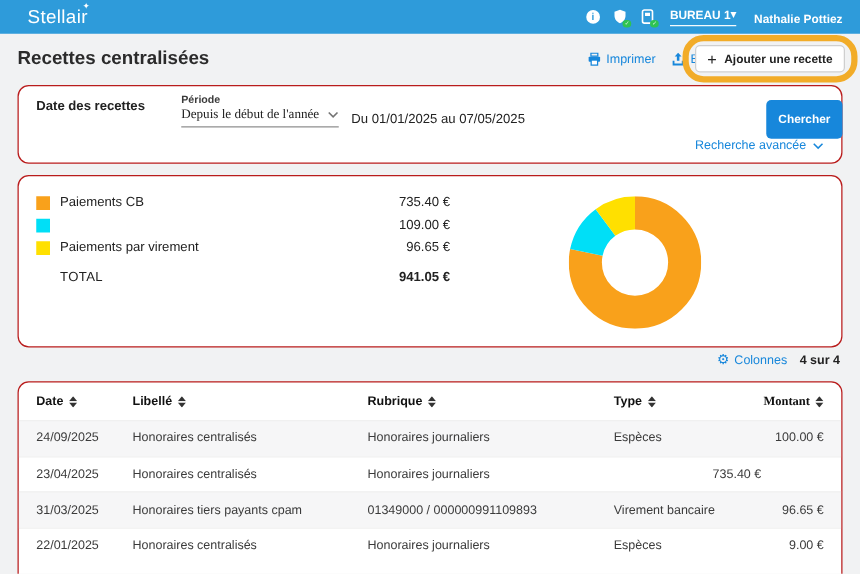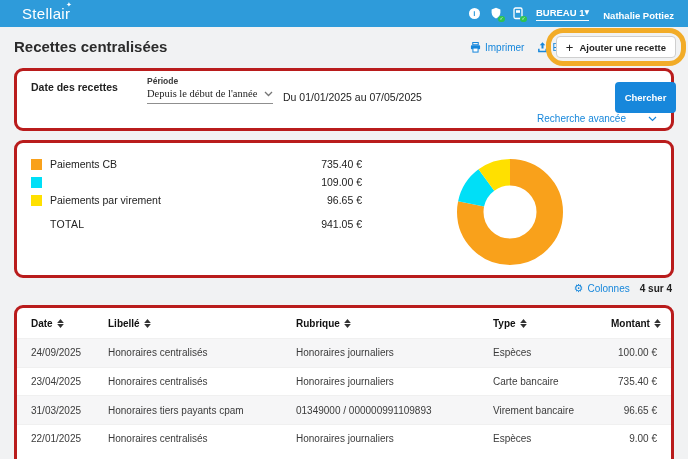--- a/index.html
+++ b/index.html
@@ -45,62 +45,62 @@
   .add-btn {
     display:flex; align-items:center; gap:6px; height:22px; padding:0 9px;
     background:#fff; border:1px solid #cfcfcf; border-radius:4px;
     font-size:9.5px; font-weight:bold; color:#222; cursor:pointer;
     font-family:inherit;
   }
   .add-btn .plus { font-size:13px; font-weight:400; }
 
   
   .card { position:absolute; left:14px; width:660px; background:#fff;
-    border:3px solid #b91c1c; border-radius:9px; }
+    border:1px solid #b91c1c; border-radius:9px; }
   .filter-card { top:68px; height:63px; }
   .chart-card  { top:140px; height:138px; }
   .table-card  { top:305px; height:187px; overflow:hidden; }
 
   
   .f-date-label { position:absolute; left:14px; top:10px; font-size:10.5px; font-weight:bold; }
   .f-period-label { position:absolute; left:130px; top:5px; font-size:8.5px; font-weight:bold; color:#3a3a3a; }
   .f-select { position:absolute; left:130px; top:17px; width:126px; display:flex; align-items:center;
     justify-content:space-between; border-bottom:1px solid #8f8f8f; padding-bottom:4px; cursor:pointer; }
   .f-select .val { font-size:10.5px; color:#222;font-family:Liberation Serif, serif; }
   .f-range { position:absolute; left:266px; top:20px; font-size:10.5px; color:#222; }
   .search-btn { position:absolute; left:598px; top:11px; width:61px; height:31px;
     background:#1787db; border:none; border-radius:4px; color:#fff; font-size:9.5px; font-weight:bold;
     cursor:pointer; font-family:inherit; }
-  .adv-link { position:absolute; right:14px; top:42px; display:flex; align-items:center; gap:22px;
+  .adv-link { position:absolute; right:14px; top:42px; display:flex; align-items:center; gap:5px;
     color:#1787db; font-size:10px; cursor:pointer; }
 
   
   .legend { position:absolute; left:14px; top:12px; width:331px; }
   .legend-row { display:flex; align-items:center; height:18px; }
   .swatch { width:11px; height:11px; margin-right:8px; flex:none; }
   .swatch.hidden { visibility:hidden; }
   .legend-label { font-size:10.5px; color:#222; }
   .legend-val { margin-left:auto; font-size:10.5px; color:#222; }
   .total-row { margin-top:6px; }
   .total-row .legend-label { font-weight:500; letter-spacing:.3px; }
-  .total-row .legend-val { font-weight:400;text-align:center; }
+  .total-row .legend-val { font-weight:700;text-align:center; }
   .donut { position:absolute; left:440px; top:16px; }
 
   
   .table-meta { position:absolute; top:283px; right:16px; display:flex; align-items:center; gap:10px; }
   .colonnes { display:flex; align-items:center; gap:4px; color:#1787db; font-size:10px; cursor:pointer; }
   .gear { font-size:11px; line-height:1; }
   .count { font-size:10px; font-weight:600; color:#222; }
 
   
   .t-row { display:grid; grid-template-columns:77px 188px 197px 118px 1fr;
     padding:0 14px; align-items:center; }
   .t-head { height:30px; font-size:10px; font-weight:bold; color:#111; }
   .t-head .t-cell { display:flex; align-items:center; gap:4px; cursor:pointer; }
-  .t-head .t-cell.right { justify-content:flex-end; }
+  .t-head .t-cell.right { justify-content:flex-end;font-family:Liberation Serif, serif; }
   .t-body .t-row { height:28.7px; font-size:10px; color:#3b3b3b; border-top:1px solid #f0f0f0; cursor:pointer; }
   .t-body .t-row:nth-child(odd) { background:#f6f6f7; }
   .t-cell.right { text-align:right; }
   .sort-ic { display:inline-flex; flex-direction:column; gap:1px; }
   .sort-ic svg { display:block; }
 </style>
 </head>
 <body>
 
 <div class="screen">
@@ -300,21 +300,20 @@
           <div class="t-cell">24/09/2025</div>
           <div class="t-cell">Honoraires centralisés</div>
           <div class="t-cell">Honoraires journaliers</div>
           <div class="t-cell">Espèces</div>
           <div class="t-cell right">100.00 €</div>
         </div>
         <div class="t-row">
           <div class="t-cell">23/04/2025</div>
           <div class="t-cell">Honoraires centralisés</div>
           <div class="t-cell">Honoraires journaliers</div>
-          <div class="t-cell">Carte bancaire</div>
           <div class="t-cell right">735.40 €</div>
         </div>
         <div class="t-row">
           <div class="t-cell">31/03/2025</div>
           <div class="t-cell">Honoraires tiers payants cpam</div>
           <div class="t-cell">01349000 / 000000991109893</div>
           <div class="t-cell">Virement bancaire</div>
           <div class="t-cell right">96.65 €</div>
         </div>
         <div class="t-row">

